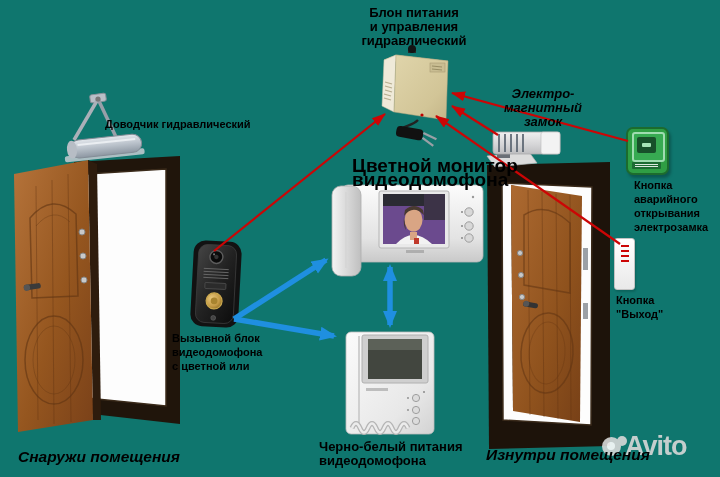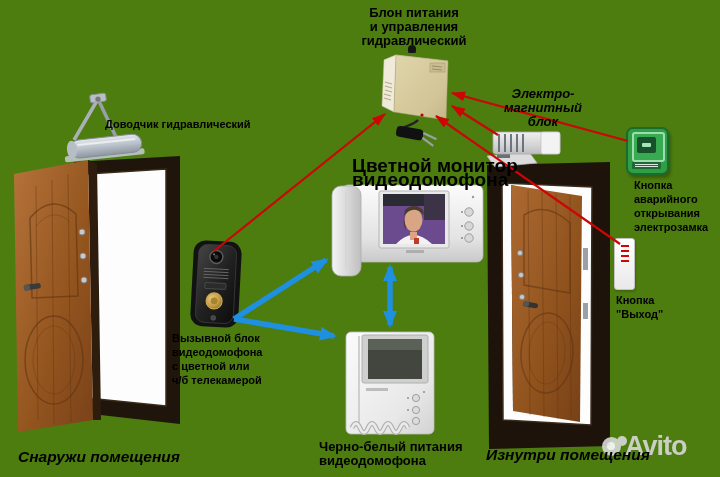--- a/index.html
+++ b/index.html
@@ -1,16 +1,16 @@
 <!DOCTYPE html>
 <html style="--wire-red: #cc0505; --signal-blue: #1f8fe0; --psu-beige: #d8cda2; --button-green: #2f9e44; --wood-brown: #9a5b28; --frame-dark: #20150b; --label-text: #000000; --watermark-gray: #d8d8d8;"><head>
 <meta charset="utf-8">
 <style>
   html,body{margin:0;padding:0;background:#fff;}
-  .canvas{position:relative;width:720px;height:477px;background:#4d7c0f;overflow:hidden;
+  .canvas{position:relative;width:720px;height:477px;background:#0f766e;overflow:hidden;
           font-family:"Liberation Sans",sans-serif;}
   .abs{position:absolute;}
   svg{display:block;overflow:visible;}
   .lbl{position:absolute;z-index:6;color:var(--label-text,#000);font-weight:bold;
        font-size:11px;line-height:14px;white-space:nowrap;}
   .lbl span{display:block;}
   .lbl.center{text-align:center;}
   .caption{position:absolute;z-index:7;font-weight:bold;font-style:italic;font-size:15.5px;color:#000;white-space:nowrap;}
   .devices{z-index:2;}
   .doors{z-index:1;}
@@ -323,37 +323,36 @@
 
   <div class="lbl center" style="left:352px;top:6px;width:124px;font-size:13px;">
     <span>Блон питания</span>
     <span>и управления</span>
     <span>гидравлический</span>
   </div>
 
   <div class="lbl center" style="left:498px;top:87px;width:90px;font-size:13px;font-style:italic;">
     <span>Электро-</span>
     <span>магнитный</span>
-    <span>блок</span>
+    <span>замок</span>
   </div>
 
   <div class="lbl" style="left:105px;top:117px;">
     <span>Доводчик гидравлический</span>
   </div>
 
   <div class="lbl center" style="left:352px;top:159px;width:120px;font-size:19px;">
     <span>Цветной монитор</span>
     <span>видеодомофона</span>
   </div>
 
   <div class="lbl" style="left:172px;top:331px;">
     <span>Вызывной блок</span>
     <span>видеодомофона</span>
     <span>с цветной или</span>
-    <span>ч/б телекамерой</span>
   </div>
 
   <div class="lbl" style="left:319px;top:440px;font-size:13px;">
     <span>Черно-белый питания</span>
     <span>видеодомофона</span>
   </div>
 
   <div class="lbl" style="left:634px;top:178px;">
     <span>Кнопка</span>
     <span>аварийного</span>

